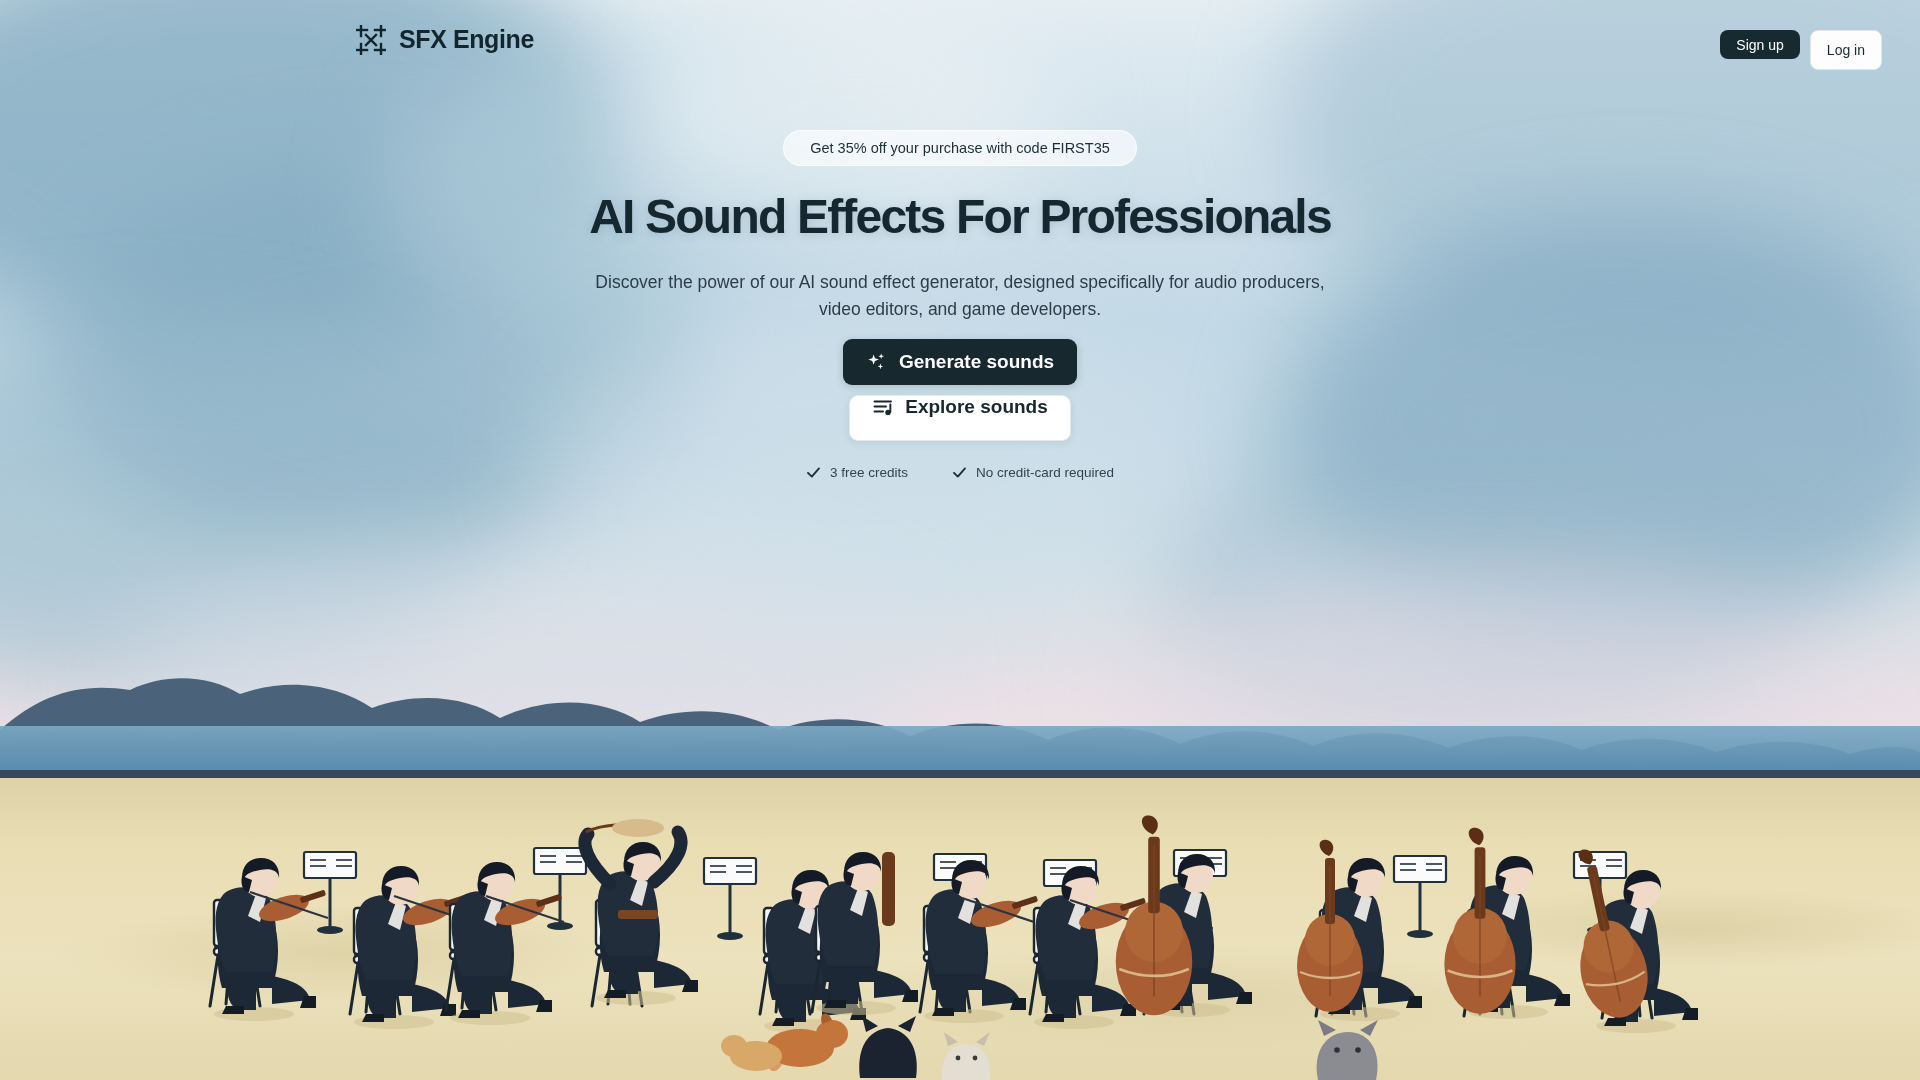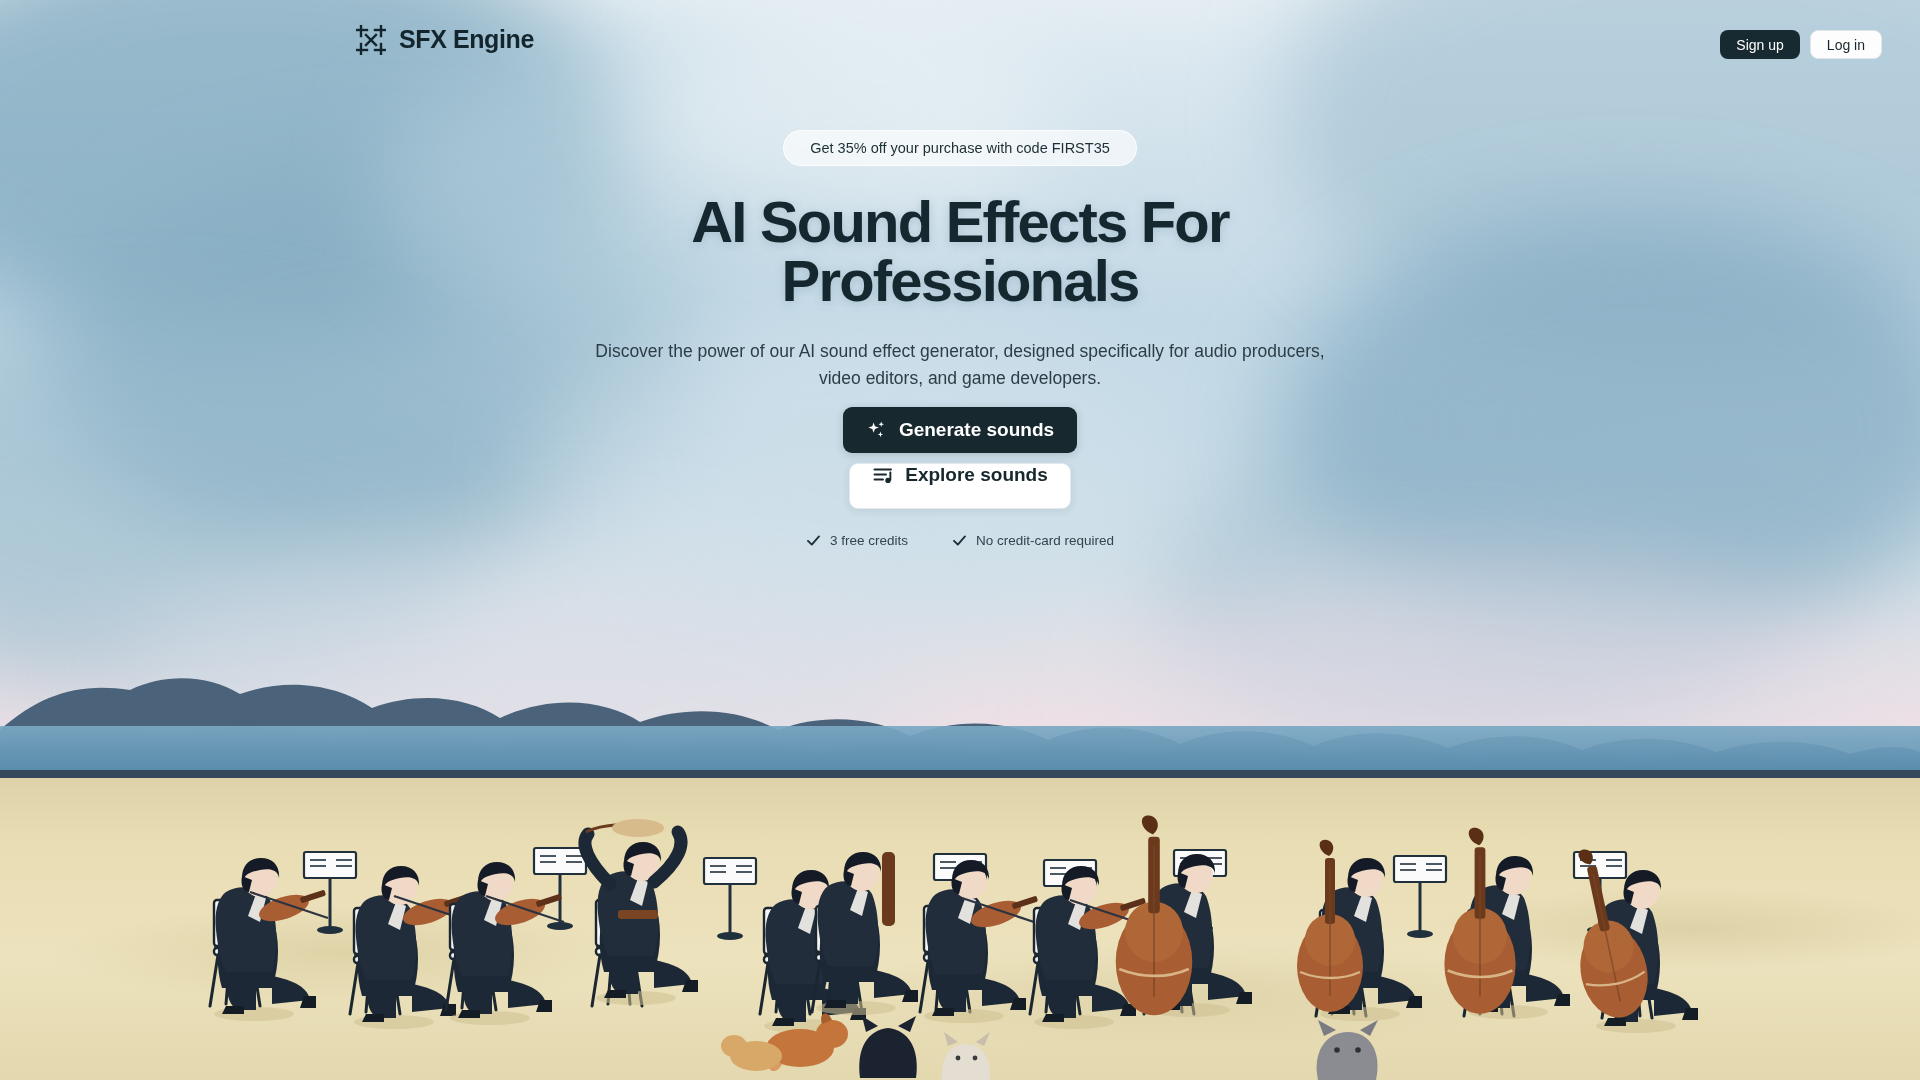--- a/index.html
+++ b/index.html
@@ -83,21 +83,21 @@
   .arrow-down { width:11px; height:13px; display:block; }
 
   .auth { position:absolute; right:322px; top:30px; display:flex; gap:10px; }
   .btn-signup {
     background:#172931; color:#fff; font-size:14px; font-weight:500;
     padding:0 16px; height:29px; border-radius:8px; border:none;
     display:flex; align-items:center; cursor:pointer; white-space:nowrap;
   }
   .btn-login {
     background:#fdfdfd; color:#19282f; font-size:14px; font-weight:500;
-    padding:0 16px; height:29px; border-radius:8px;
+    padding:0 16px; height:40px; border-radius:8px;
     border:1px solid #dfe5e9; display:flex; align-items:center;
     cursor:pointer; white-space:nowrap;
   }
 
   
   .hero {
     position:absolute; top:0; left:0; right:0;
     display:flex; flex-direction:column; align-items:center;
     z-index:30;
   }
@@ -106,21 +106,21 @@
     background:rgba(255,255,255,.62);
     border:1px solid rgba(255,255,255,.72);
     border-radius:999px;
     padding:9px 26px;
     font-size:14.5px; color:#1d2e36;
     cursor:pointer; white-space:nowrap;
     backdrop-filter:blur(3px);
   }
   .headline {
     margin-top:27px;
-    font-size:58px; font-weight:700; line-height:1.01;
+    font-size:48px; font-weight:700; line-height:1.01;
     color:#16282f; text-align:center; letter-spacing:-1.8px;
     max-width:880px;
     text-shadow:0 2px 10px rgba(120,150,170,.38);
   }
   .subtitle {
     margin-top:28px;
     font-size:17.5px; line-height:1.52; color:#2c3d46;
     text-align:center; max-width:740px;
   }
   .cta-row { margin-top:16px; display:flex; gap:10px; align-items:center;flex-direction:column; }

